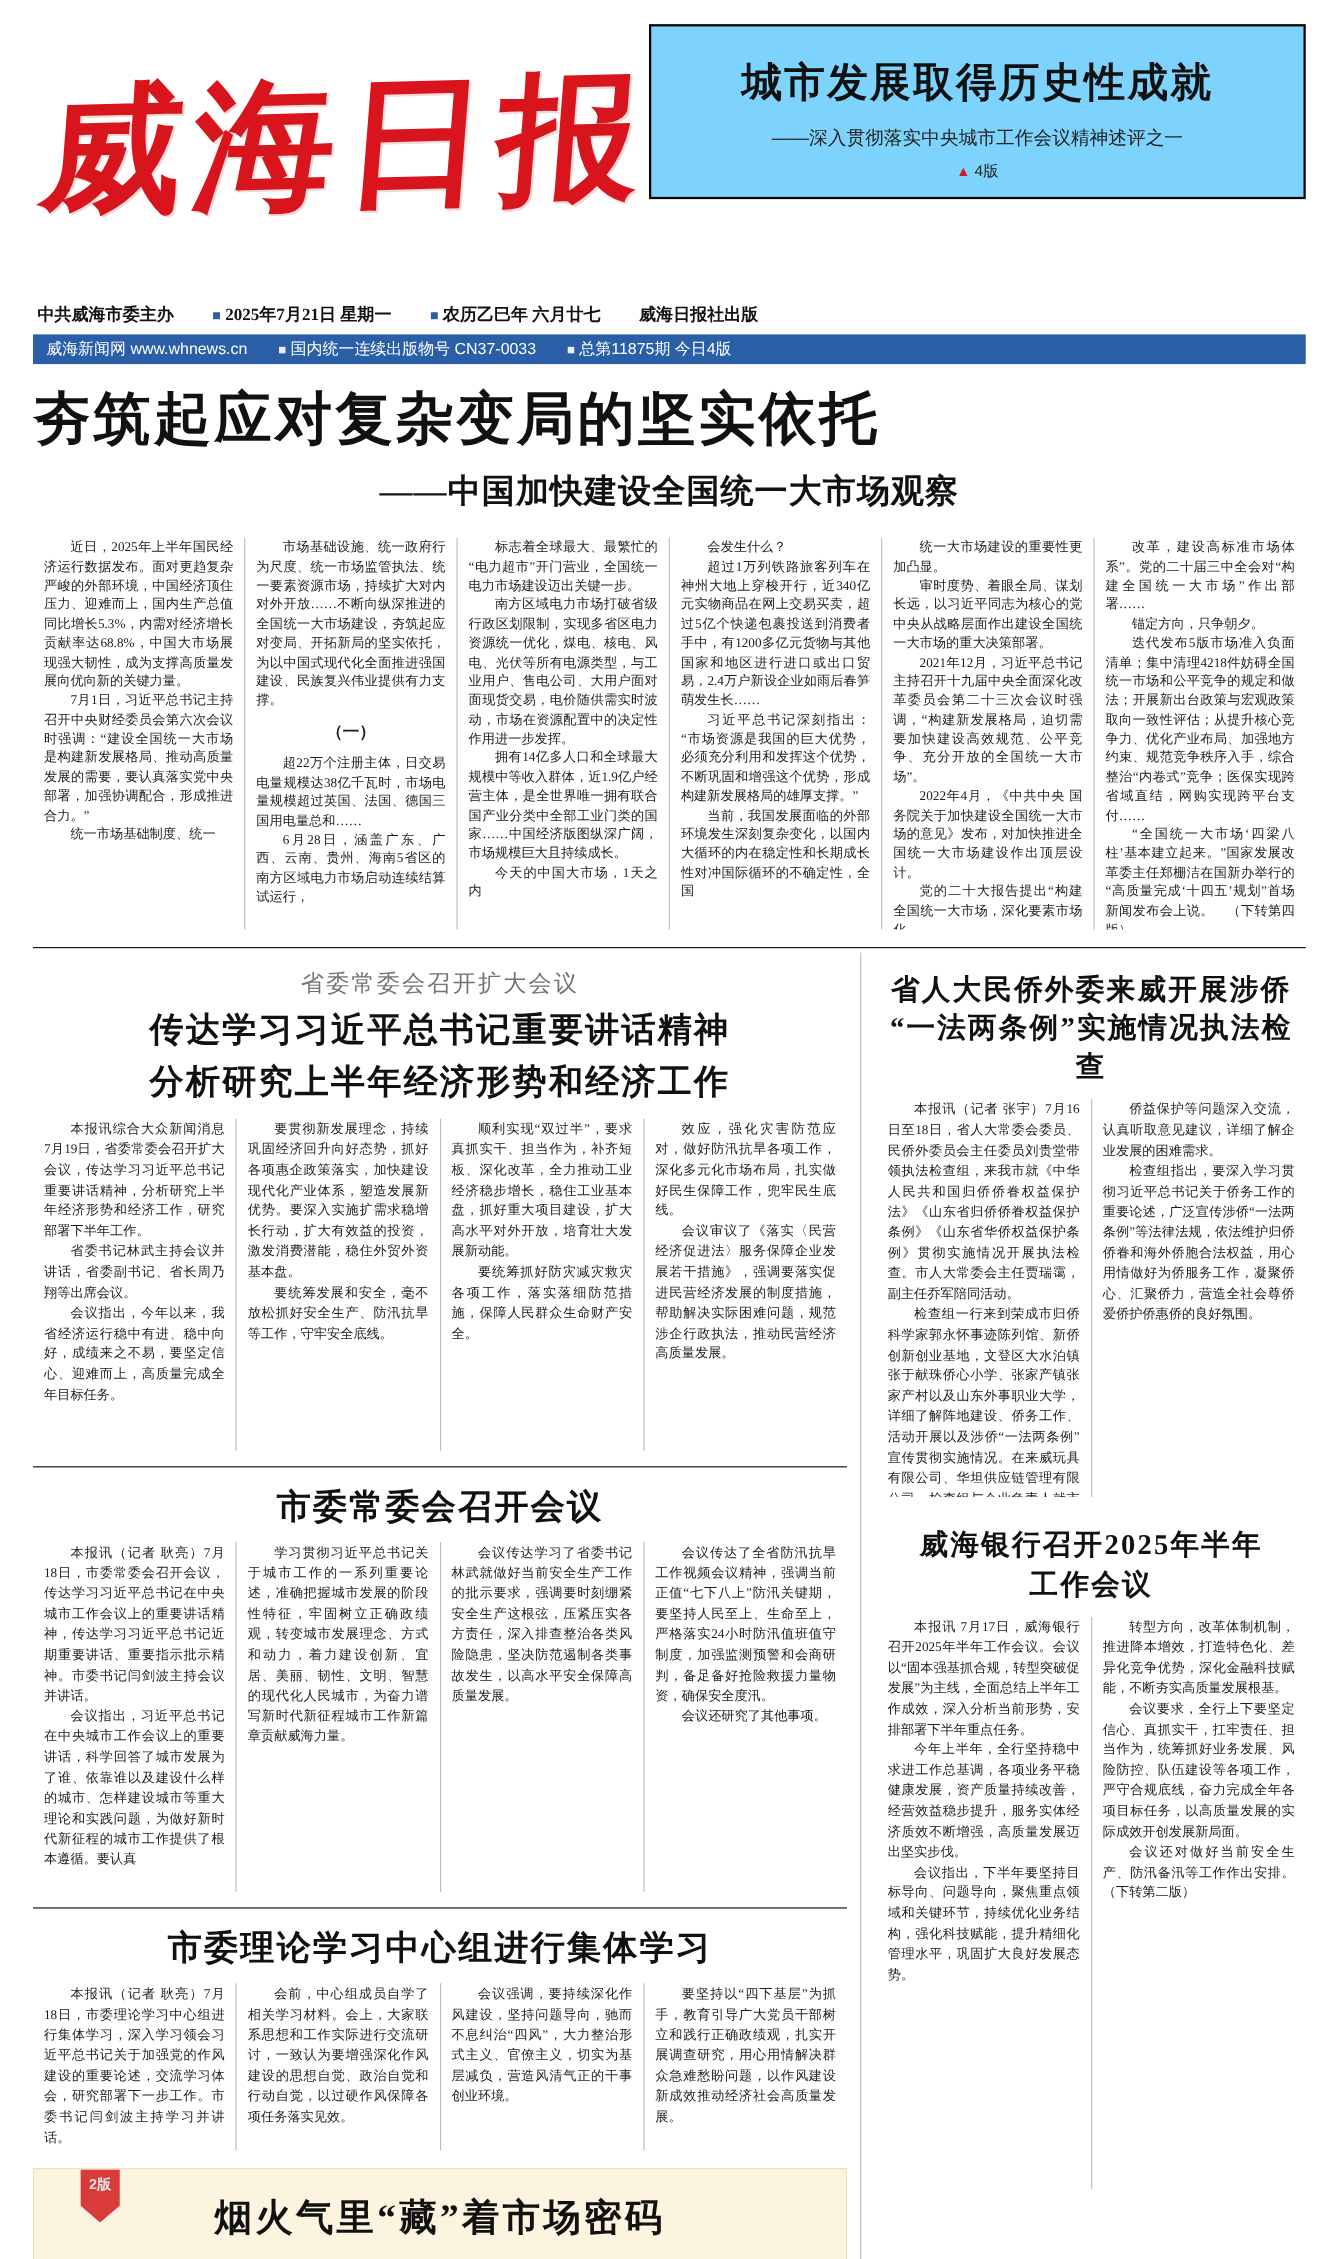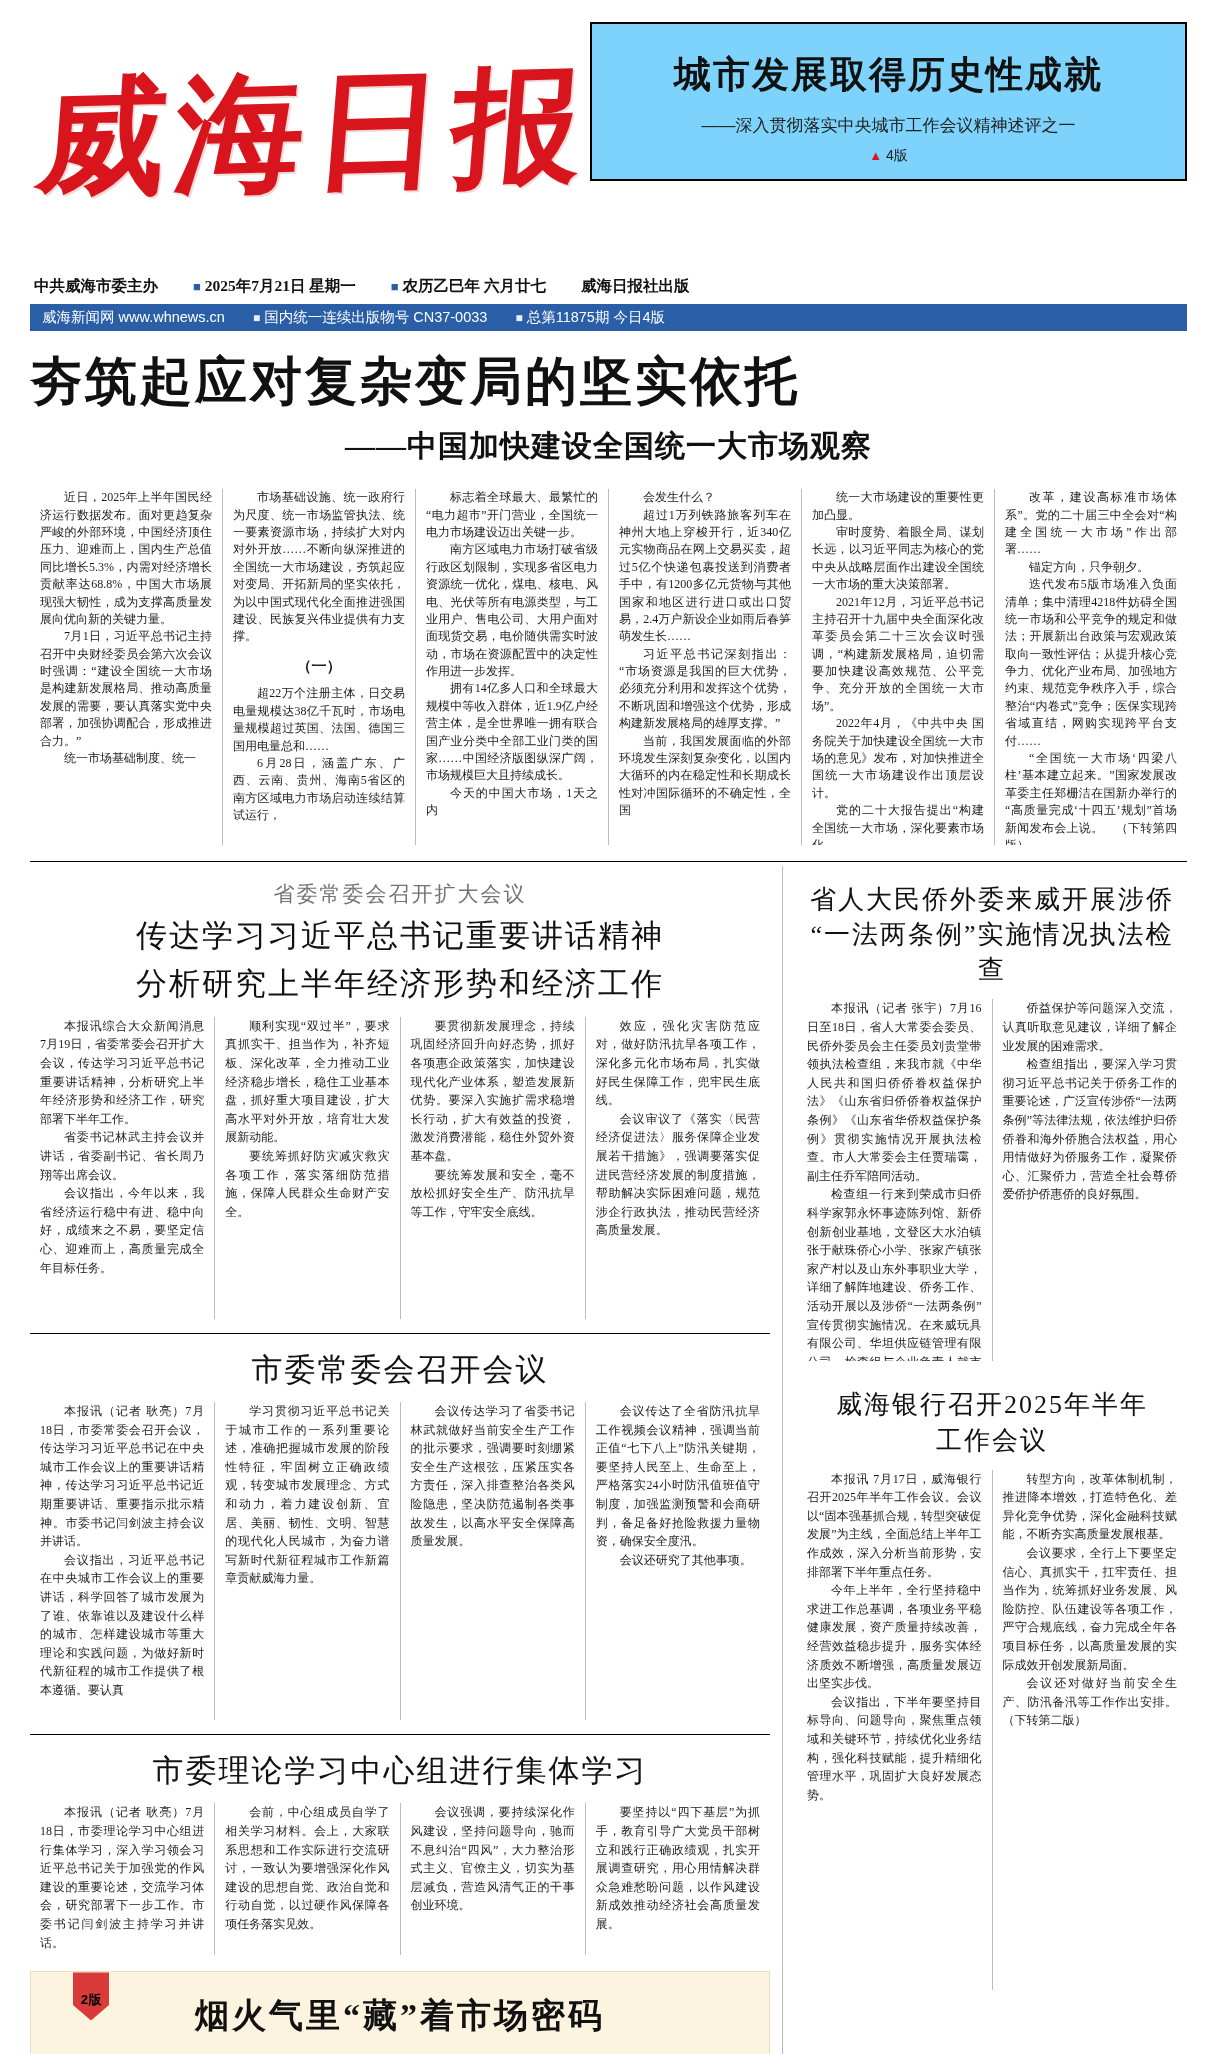--- a/index.html
+++ b/index.html
@@ -75,21 +75,21 @@
 
   .big-divider{border:none;border-top:1.5px solid #000;margin-top:16px;}
 
   
   .middle{display:flex;margin-top:4px;}
   .mid-left{width:752px;padding-right:12px;}
   .mid-right{width:405px;border-left:1px solid var(--rule);padding-left:14px;}
 
   .kicker{text-align:center;font-size:21px;color:#737373;margin-top:14px;letter-spacing:2px;}
   .sec-headline{
-    text-align:center;font-weight:400;color:var(--ink);letter-spacing:2px;line-height:1.3;
+    text-align:center;font-weight:700;color:var(--ink);letter-spacing:2px;line-height:1.3;
   }
   .sec-headline.l1{font-size:31px;margin-top:8px;}
   .sec-headline.single{font-size:31px;margin-top:16px;margin-bottom:6px;}
   .sec-headline.right{font-size:26px;line-height:1.35;}
   .sec-body{display:flex;margin-top:12px;}
   .sec-body .col{font-size:12px;line-height:1.55;}
   .bodyA .col{height:302px;}
   .bodyB .col{height:318px;}
   .bodyC .col{height:152px;}
   .bodyD .col{height:362px;}
@@ -102,22 +102,22 @@
   .teaser{
     position:relative;margin-top:16px;height:90px;
     background:var(--teaser-bg);border:1px solid var(--teaser-border);
     display:flex;align-items:center;justify-content:center;
   }
   .teaser-headline{font-size:34px;font-weight:900;color:var(--ink);letter-spacing:3px;}
   .ribbon{
     position:absolute;left:42px;top:0;width:36px;height:48px;
     background:var(--ribbon-red);
     clip-path:polygon(0 0,100% 0,100% 68%,50% 100%,0 68%);
-    color:#000000;font-size:13px;font-weight:bold;text-align:center;
-    padding-top:19px;font-family:Liberation Mono, monospace;
+    color:#e5e5e5;font-size:13px;font-weight:bold;text-align:center;
+    padding-top:5px;font-family:Liberation Sans, sans-serif;
   }
 </style>
 </head>
 <body>
 
 <div class="page">
 
   <div class="header-row">
     <div class="masthead">威海日报</div>
     <div class="side-box">
@@ -196,26 +196,26 @@
         <div class="kicker">省委常委会召开扩大会议</div>
         <div class="sec-headline l1">传达学习习近平总书记重要讲话精神</div>
         <div class="sec-headline l1">分析研究上半年经济形势和经济工作</div>
         <div class="sec-body bodyA">
           <div class="col">
               <p class="para">本报讯综合大众新闻消息 7月19日，省委常委会召开扩大会议，传达学习习近平总书记重要讲话精神，分析研究上半年经济形势和经济工作，研究部署下半年工作。</p>
               <p class="para">省委书记林武主持会议并讲话，省委副书记、省长周乃翔等出席会议。</p>
               <p class="para">会议指出，今年以来，我省经济运行稳中有进、稳中向好，成绩来之不易，要坚定信心、迎难而上，高质量完成全年目标任务。</p>
             </div>
           <div class="col">
+              <p class="para">要贯彻新发展理念，持续巩固经济回升向好态势，抓好各项惠企政策落实，加快建设现代化产业体系，塑造发展新优势。要深入实施扩需求稳增长行动，扩大有效益的投资，激发消费潜能，稳住外贸外资基本盘。</p>
+              <p class="para">要统筹发展和安全，毫不放松抓好安全生产、防汛抗旱等工作，守牢安全底线。</p>
+            </div>
+          <div class="col">
               <p class="para">顺利实现“双过半”，要求真抓实干、担当作为，补齐短板、深化改革，全力推动工业经济稳步增长，稳住工业基本盘，抓好重大项目建设，扩大高水平对外开放，培育壮大发展新动能。</p>
               <p class="para">要统筹抓好防灾减灾救灾各项工作，落实落细防范措施，保障人民群众生命财产安全。</p>
-            </div>
-          <div class="col">
-              <p class="para">要贯彻新发展理念，持续巩固经济回升向好态势，抓好各项惠企政策落实，加快建设现代化产业体系，塑造发展新优势。要深入实施扩需求稳增长行动，扩大有效益的投资，激发消费潜能，稳住外贸外资基本盘。</p>
-              <p class="para">要统筹发展和安全，毫不放松抓好安全生产、防汛抗旱等工作，守牢安全底线。</p>
             </div>
           <div class="col">
               <p class="para">效应，强化灾害防范应对，做好防汛抗旱各项工作，深化多元化市场布局，扎实做好民生保障工作，兜牢民生底线。</p>
               <p class="para">会议审议了《落实〈民营经济促进法〉服务保障企业发展若干措施》，强调要落实促进民营经济发展的制度措施，帮助解决实际困难问题，规范涉企行政执法，推动民营经济高质量发展。</p>
             </div>
         </div>
       </div>
 
       <hr class="sec-divider">
 

